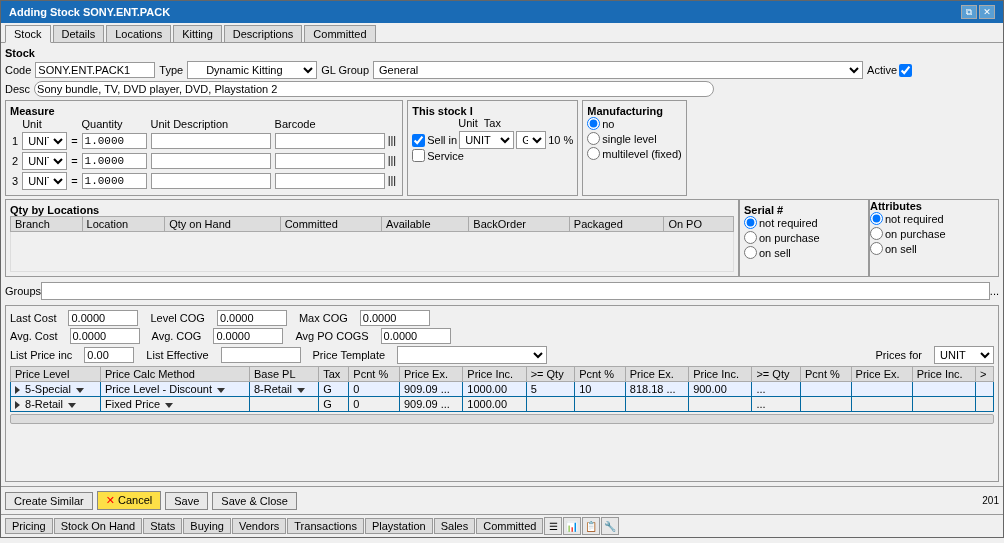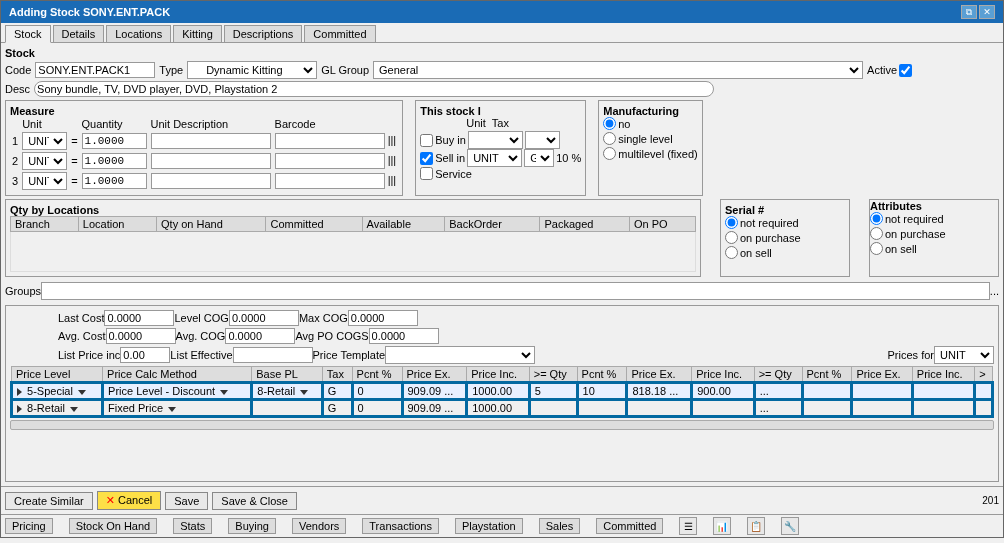--- a/index.html
+++ b/index.html
@@ -32,64 +32,64 @@
     }
     
     select {
       border: 1px solid #999;
       padding: 1px;
       background: white;
       font-size: 11px;
     }
     .code-input { width: 120px; }
     
-    .main-area { display: flex; gap: 12px; flex: 0 0 auto; }
+    .main-area { display: flex; gap: 4px; flex: 0 0 auto; }
     
     .measure-section { border: 1px solid #999; padding: 4px; background: #f0f0f0; }
     
     .measure-table { border-collapse: collapse; }
     .measure-table td { padding: 1px 2px; }
     .measure-table input { width: 70px; font-family: Liberation Mono, monospace; }
     .unit-select { width: 45px; }
     
     .this-stock-section { border: 1px solid #999; padding: 4px; background: #f0f0f0; }
     
     .mfg-section { border: 1px solid #999; padding: 4px; background: #f0f0f0; }
     
-    .stock-info-row { display: flex; gap: 19px; flex: 0 0 auto; }
+    .stock-info-row { display: flex; gap: 0; flex: 0 0 auto; }
     
     .qty-locations { flex: 1; border: 1px solid #999; padding: 4px; background: #f0f0f0; }
     
     .locations-table { width: 100%; border-collapse: collapse; font-size: 10px; }
     .locations-table th { background: #ddd; border: 1px solid #aaa; padding: 1px 4px; text-align: left; font-weight: normal; }
     .locations-table td { border: 1px solid #ddd; padding: 1px 4px; }
     
     .serial-section { border: 1px solid #999; padding: 4px; background: #f0f0f0; width: 130px; }
     
     .attr-section { border: 1px solid #999; background: #f0f0f0; width: 130px; }
     
     .radio-group { display: flex; flex-direction: column; gap: 2px; }
     .radio-row { display: flex; align-items: center; gap: 2px; }
     .groups-input { flex: 1; border: 1px solid #999; padding: 1px; background: white; height: 18px; }
     
     .pricing-section { flex: 1; border: 1px solid #999; padding: 4px; background: #f0f0f0; }
     
-    .cost-row { display: flex; gap: 0; align-items: center; margin-bottom: 2px; margin-left: 48px; }
+    .cost-row { display: flex; gap: 12px; align-items: center; margin-bottom: 2px; }
     .cost-input { width: 70px; border: 1px solid #999; padding: 1px 2px; background: white; }
     
     .price-table-wrapper { overflow-x: auto; }
     .price-table { width: 100%; border-collapse: collapse; font-size: 10px; }
     .price-table th { background: #ddd; border: 1px solid #aaa; padding: 1px 4px; text-align: left; font-weight: normal; white-space: nowrap; }
-    .price-table td { border: 3px solid #0369a1; padding: 1px 4px; white-space: nowrap; }
+    .price-table td { border: 1px solid #0369a1; padding: 1px 4px; white-space: nowrap; }
     
     .bottom-bar { display: flex; align-items: center; gap: 4px; padding: 4px; border-top: 1px solid #999; background: #f0f0f0; }
     .btn { border: 1px solid #888; padding: 2px 8px; background: #e8e8e8; cursor: pointer; font-size: 11px; }
     .btn-cancel { background: #fde047; }
     
-    .footer-tabs { display: flex; border-top: 1px solid #999; background: #f0f0f0; padding: 2px 4px; gap: 16px; align-items: center; }
+    .footer-tabs { display: flex; border-top: 1px solid #999; background: #f0f0f0; padding: 2px 4px; gap: 1px; align-items: center; }
     .footer-tab { padding: 1px 6px; background: #ddd; border: 1px solid #999; cursor: pointer; font-size: 11px; }
     .footer-icon { width: 18px; height: 18px; border: 1px solid #999; background: #e8e8e8; cursor: pointer; display: flex; align-items: center; justify-content: center; font-size: 10px; }
     
     .scrollbar-h { height: 10px; background: #ddd; border: 1px solid #aaa; border-radius: 2px; }
     
     .page-num { margin-left: auto; font-size: 10px; }
     
     .triangle { display: inline-block; width: 0; height: 0; border-left: 4px solid transparent; border-right: 4px solid transparent; border-top: 5px solid #333; vertical-align: middle; margin-left: 2px; }
     .triangle-r { display: inline-block; width: 0; height: 0; border-top: 4px solid transparent; border-bottom: 4px solid transparent; border-left: 5px solid #333; vertical-align: middle; margin-right: 2px; }
     
@@ -188,26 +188,20 @@
           </tbody>
         </table>
       </div>
 
       <div class="this-stock-section">
         <div style="font-weight:bold;">This stock I</div>
         <div style="display:flex; gap:6px; margin-bottom:2px;">
           <span></span>
           <span style="margin-left:40px;">Unit</span>
           <span>Tax</span>
-        </div>
-        <div class="radio-row">
-          <input type="checkbox" style="">
-          <label>Buy in</label>
-          <select style="width:55px;"><option></option></select>
-          <select style="width:35px;"><option></option></select>
         </div>
         <div class="radio-row">
           <input type="checkbox" checked="" style="">
           <label>Sell in</label>
           <select style="width:55px;"><option>UNIT</option></select>
           <select style="width:30px;"><option>G</option></select>
           <span>10 %</span>
         </div>
         <div class="radio-row">
           <input type="checkbox" style="">

